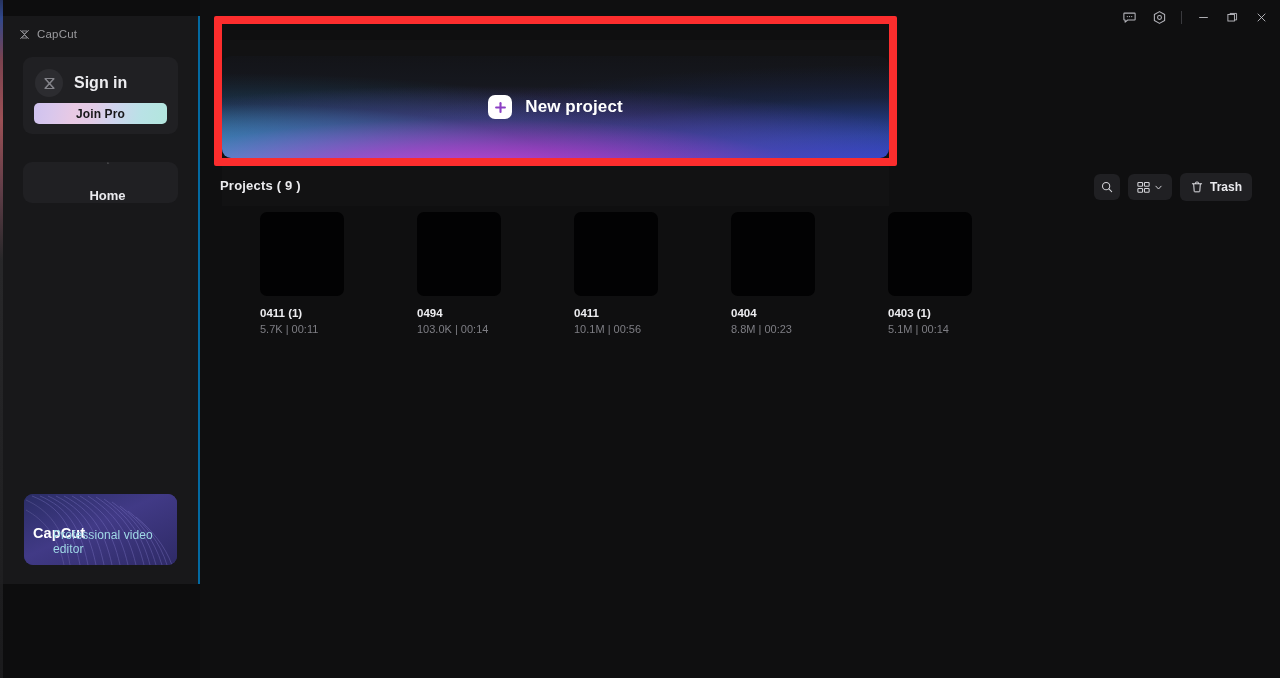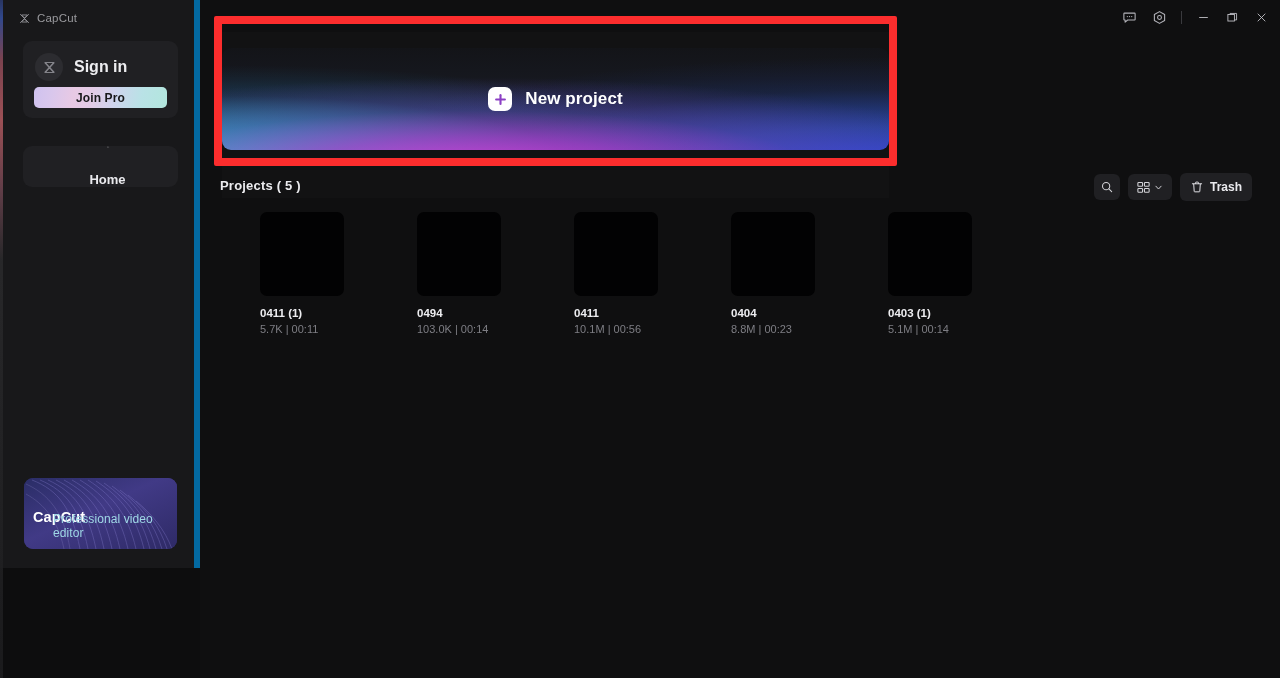--- a/index.html
+++ b/index.html
@@ -28,24 +28,24 @@
     background: linear-gradient(to bottom,
       #2b3a6e 0px, #3550a0 18px, #8d4a58 60px, #b35a60 120px,
       #6d4450 190px, #2a2a2c 260px, #1d1d1f 678px);
     opacity: .85;
     z-index: 40;
   }
 
   
   .sidebar {
     position: absolute;
-    left: 0; top: 0;
+    left: 0; top: 16px;
     width: 200px; height: 568px;
     background: #18181a;
-    border-right: 6px solid #0369a1;
+    border-right: 2px solid #0369a1;
   }
 
   .brand {
     position: absolute;
     left: 18px; top: 10px;
     display: flex; align-items: center; gap: 6px;
     height: 16px;
   }
   .brand-mark { width: 13px; height: 13px; display: block; }
   .brand-text {
@@ -182,21 +182,21 @@
     left: 14px; top: 16px;
     width: 683px; height: 150px;
     border: 8px solid #fc2d2d;
     border-radius: 2px;
     z-index: 20;
     pointer-events: none;
   }
 
   .banner-wrap {
     position: absolute;
-    left: 22px; top: 32px;
+    left: 22px; top: 40px;
     width: 667px; height: 166px;
     background: #121213;
     text-decoration: underline;
   }
 
   .banner {
     position: absolute;
     left: 0; top: 16px;
     width: 667px; height: 102px;
     border-radius: 9px;
@@ -420,21 +420,21 @@
             </svg>
           </span>
           <span class="banner-label">New project</span>
         </div>
       </div>
     </div>
 
     <div class="annot"></div>
 
     <div class="proj-head">
-      <div class="proj-title">Projects ( 5 )</div>
+      <div class="proj-title">Projects ( 9 )</div>
       <div class="tools">
         <button class="tool-btn tool-sq">
           <svg width="14" height="14" viewBox="0 0 24 24">
             <circle cx="10.5" cy="10.5" r="6.2" fill="none" stroke="#d4d4d9" stroke-width="1.8"></circle>
             <line x1="15.2" y1="15.2" x2="20" y2="20" stroke="#d4d4d9" stroke-width="1.8" stroke-linecap="round"></line>
           </svg>
         </button>
         <button class="tool-btn tool-view">
           <svg width="15" height="15" viewBox="0 0 24 24">
             <rect x="3" y="4" width="7.5" height="6" rx="1.3" fill="none" stroke="#d4d4d9" stroke-width="1.7"></rect>

